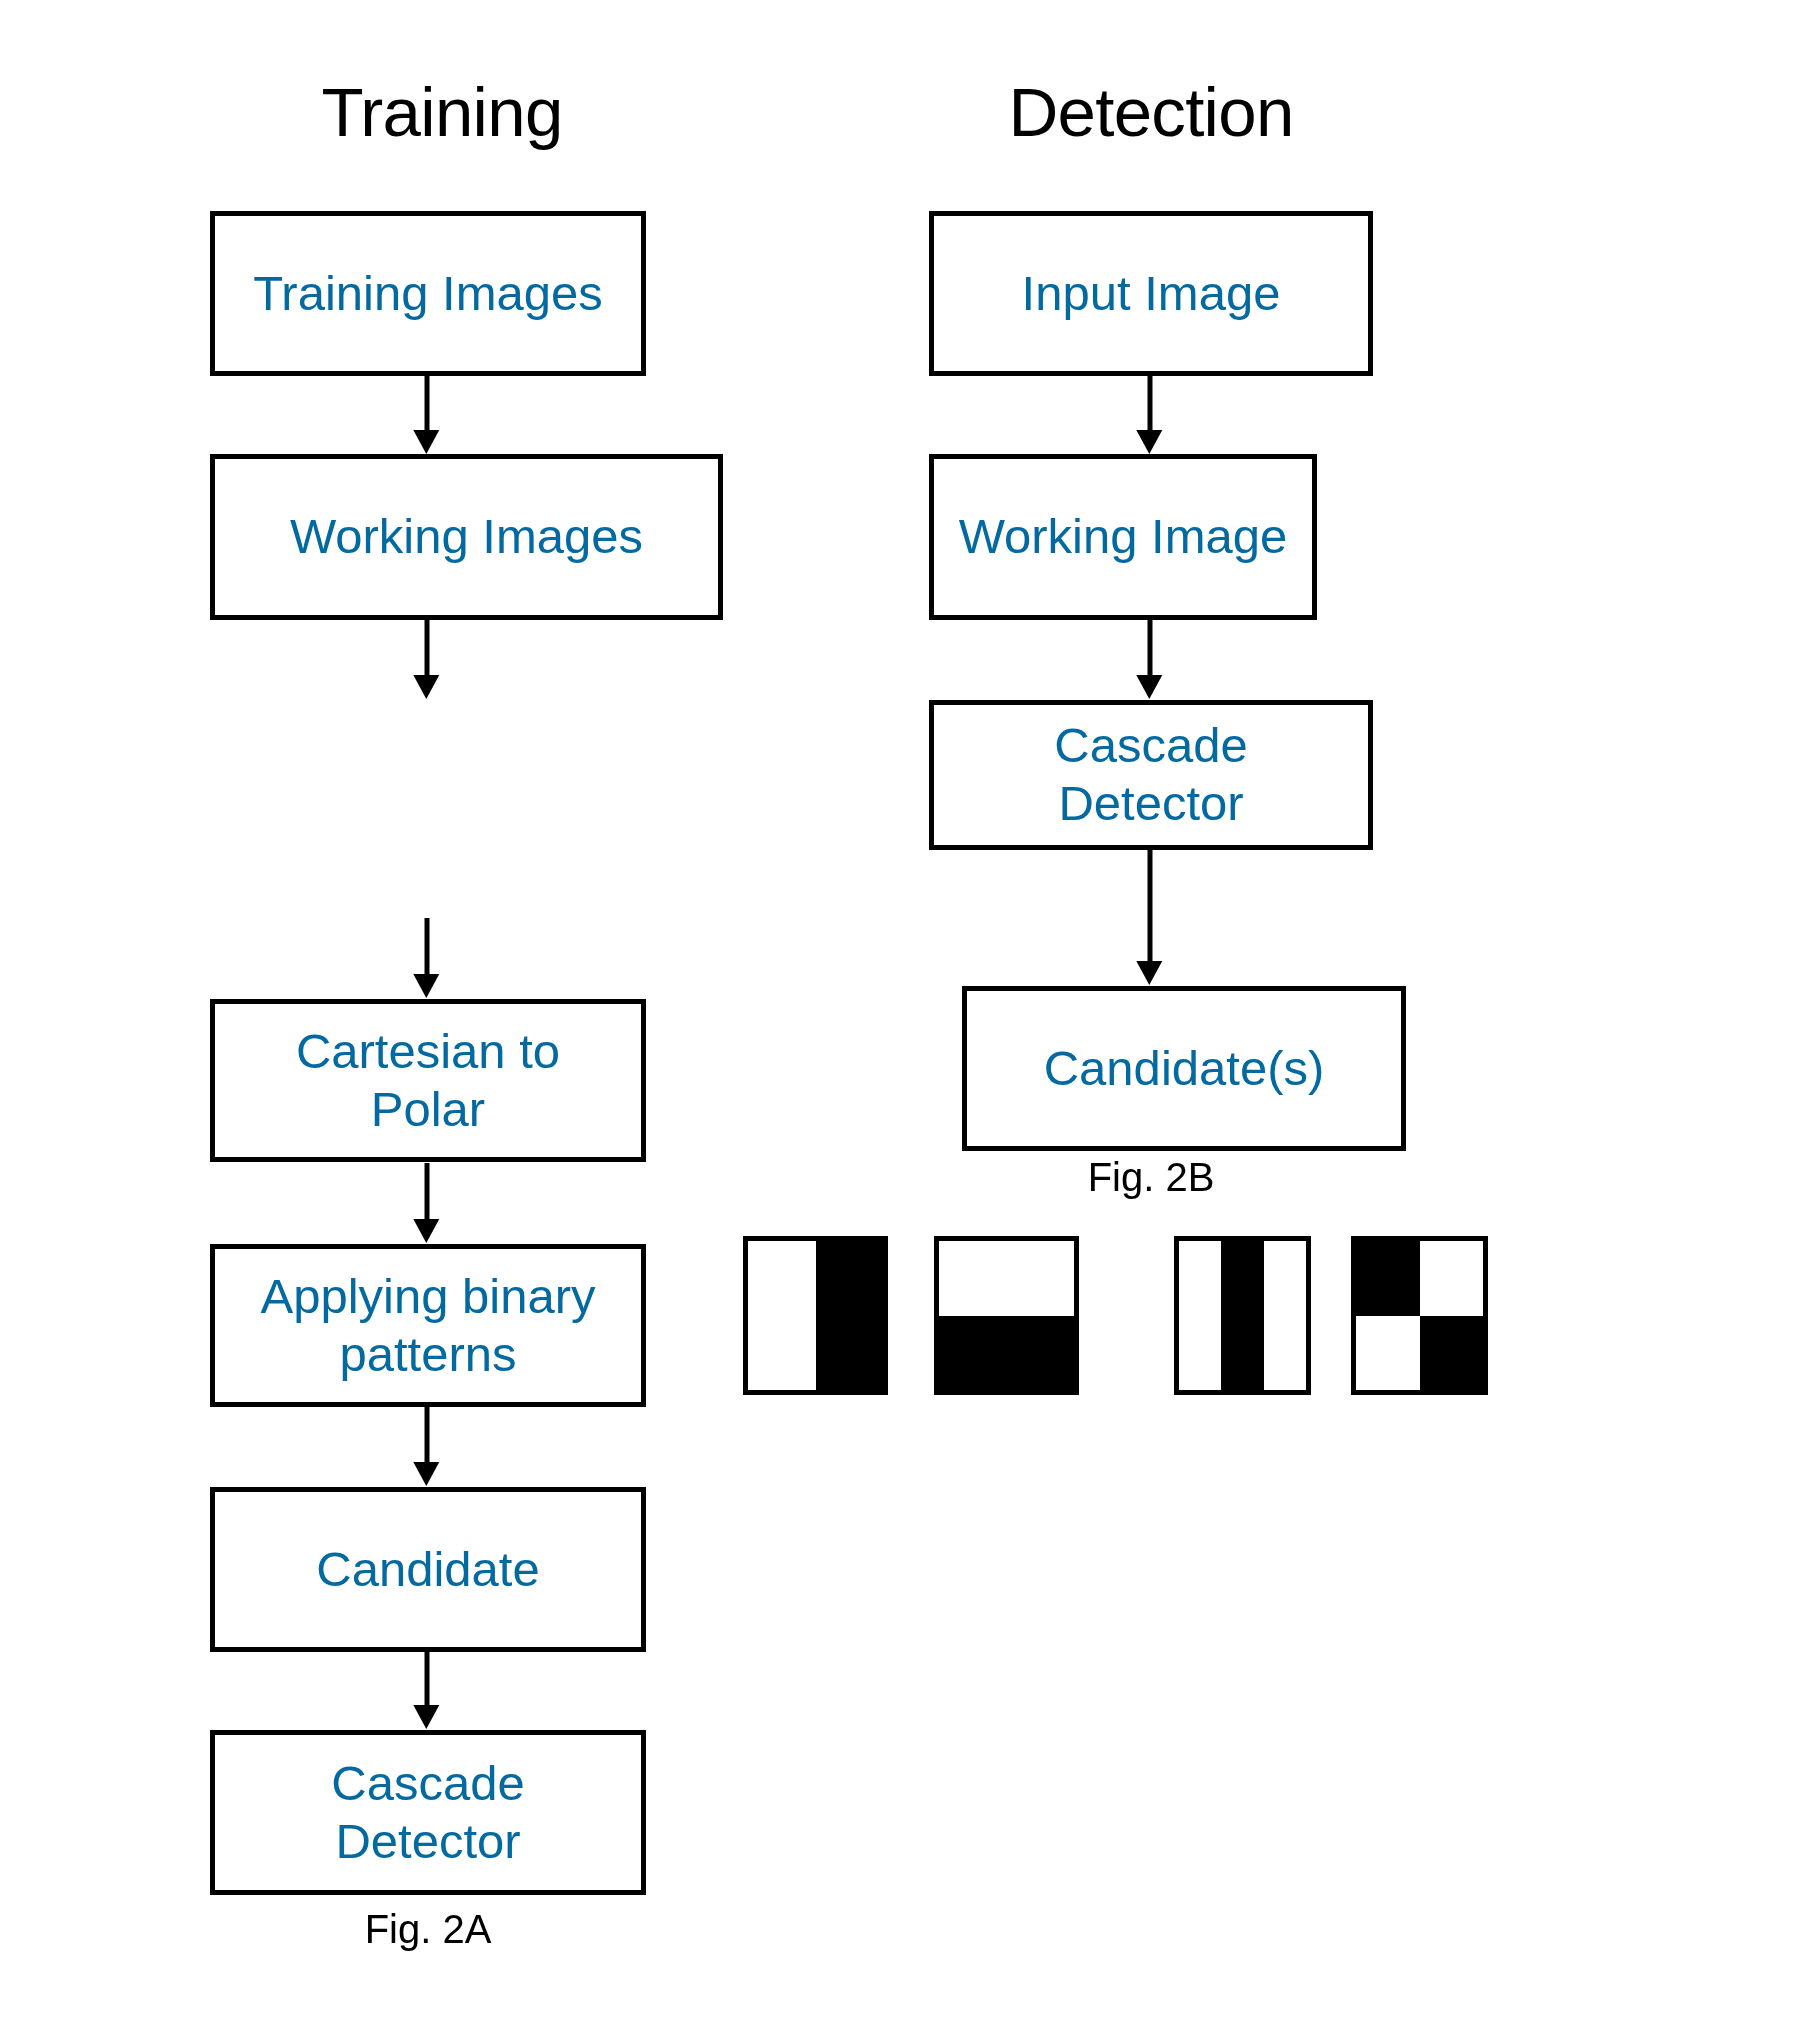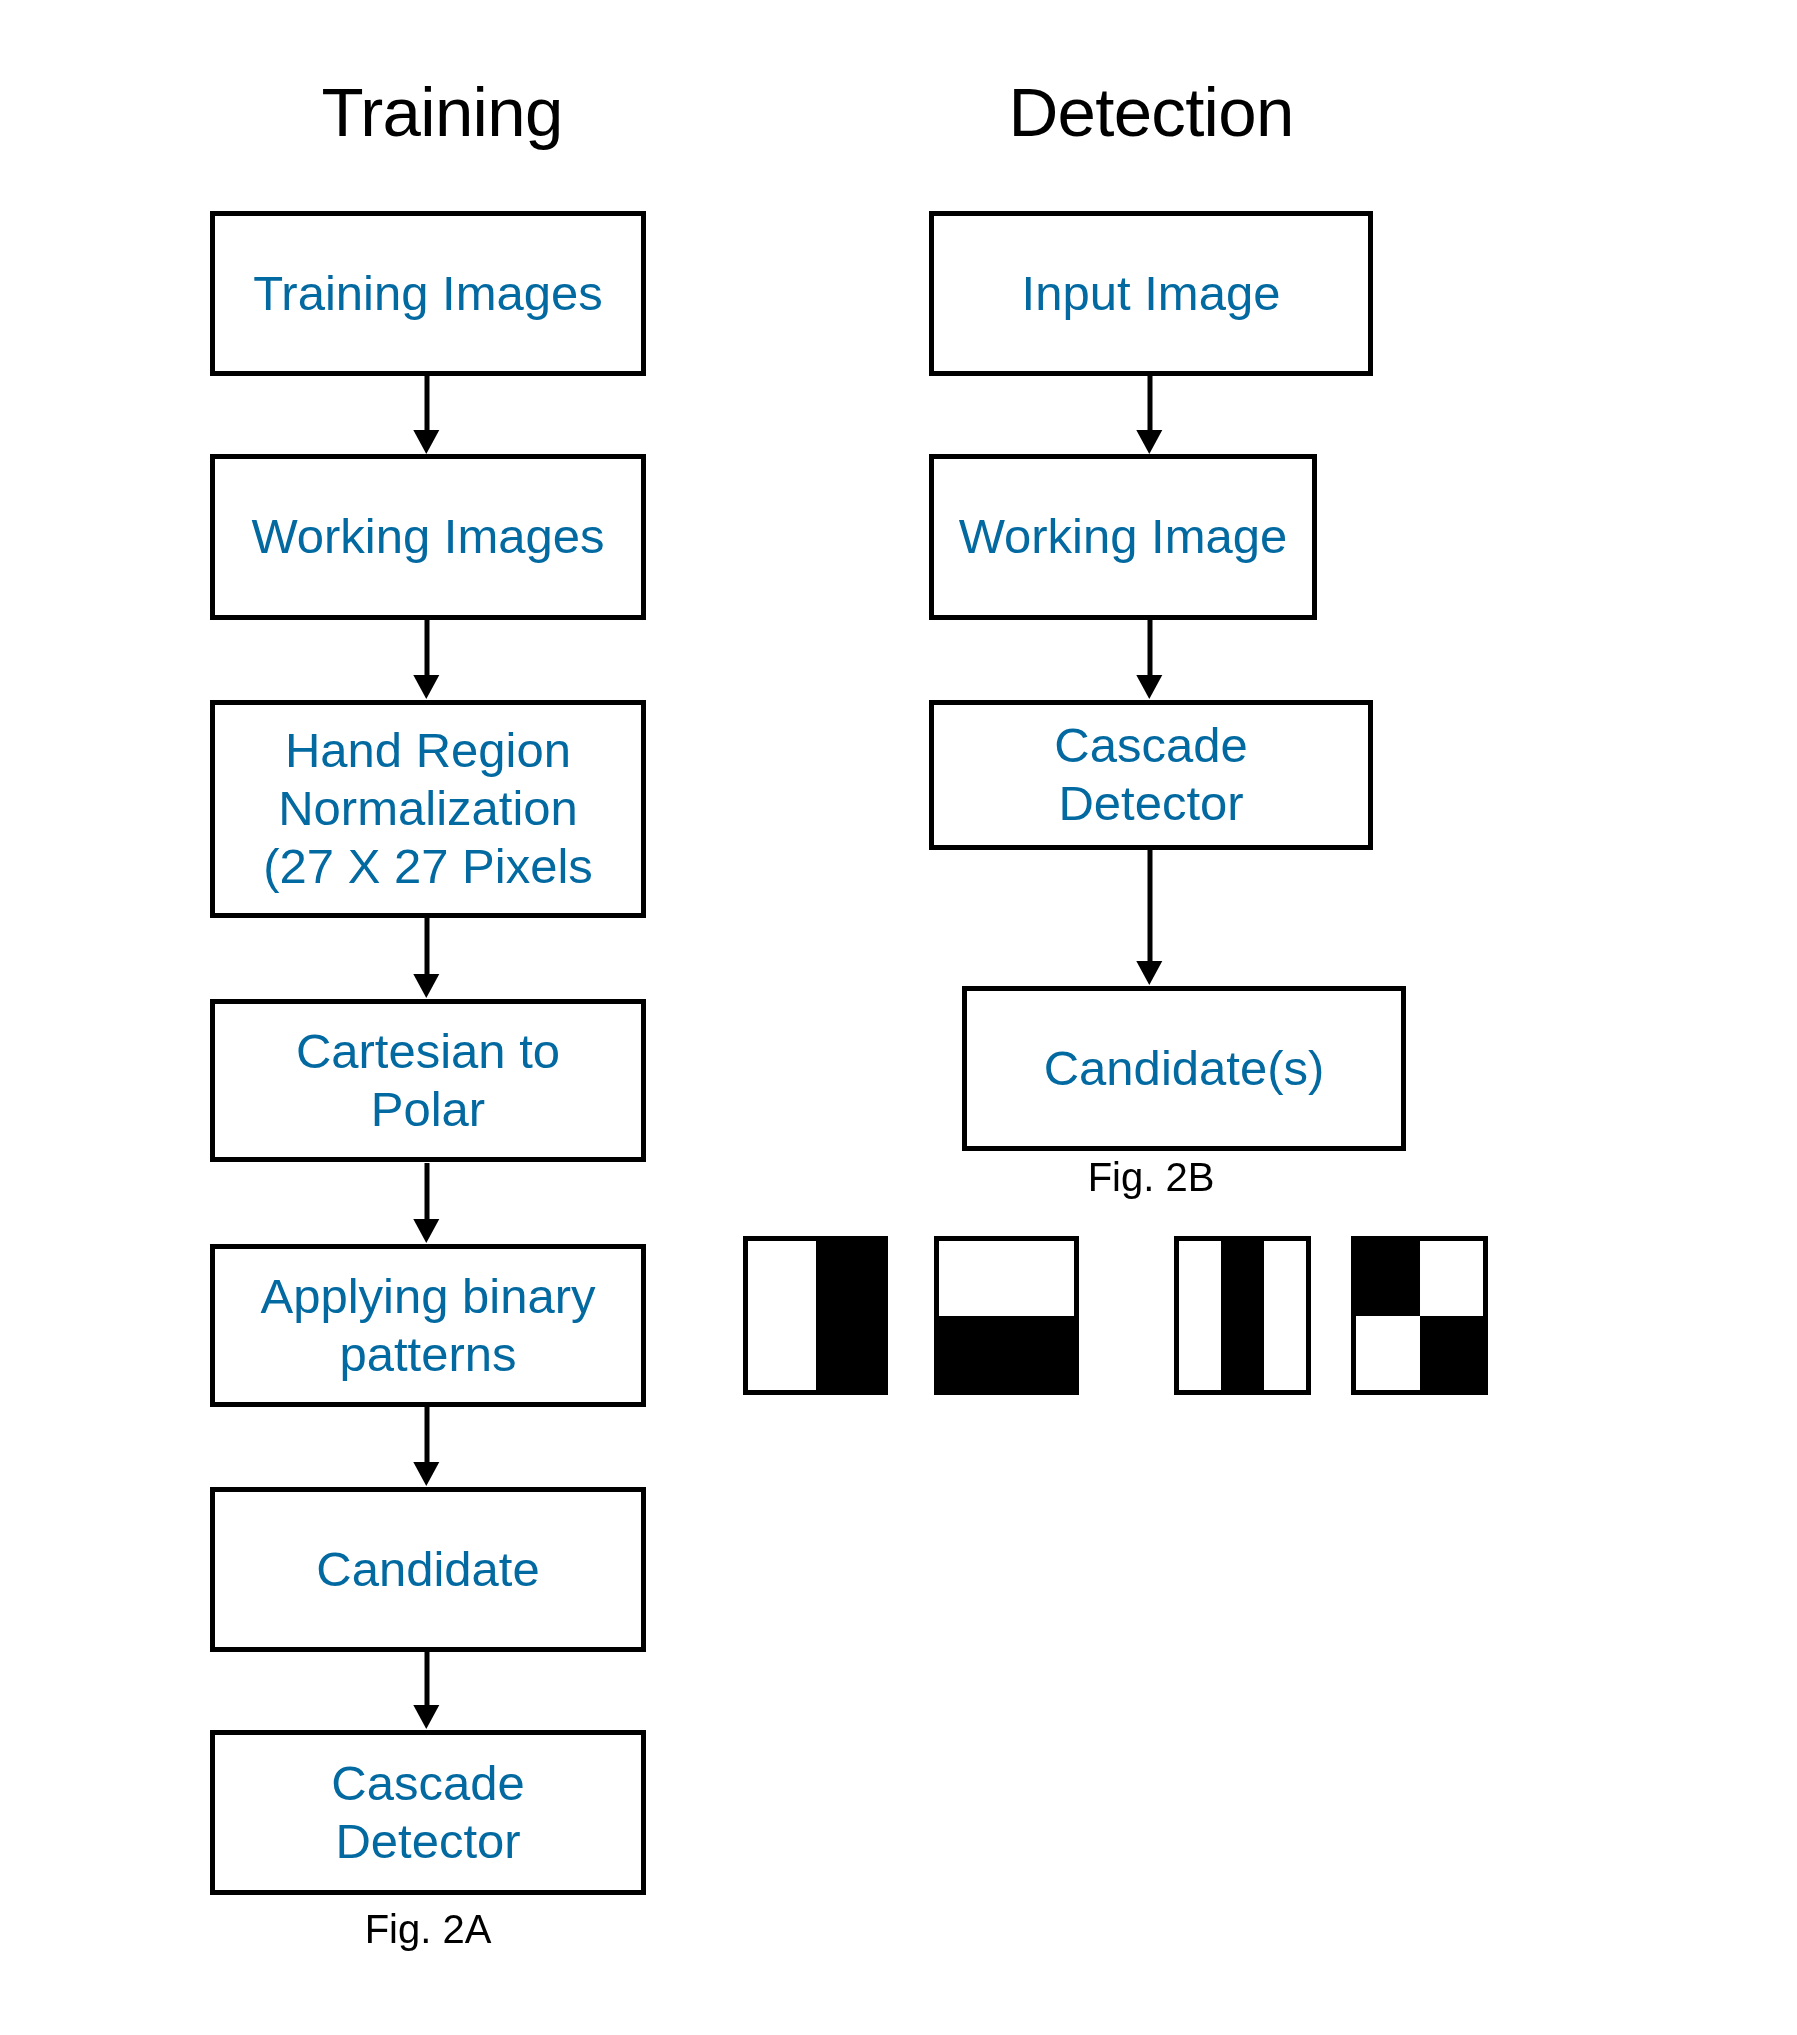--- a/index.html
+++ b/index.html
@@ -114,34 +114,29 @@
 
   <div class="flow-box" style="left:210px; top:211px; width:436px; height:165px;">
     <span class="box-label">Training Images</span>
   </div>
 
   <div class="arrow" style="left:427px; top:376px; height:78px;">
     <div class="shaft" style="height:55px;"></div>
     <div class="head" style="top:54px;"></div>
   </div>
 
-  <div class="flow-box" style="left:210px; top:454px; width:436px; height:166px;">
+  <div class="flow-box" style="left:210px; top:454px; width:513px; height:166px;">
     <span class="box-label">Working Images</span>
   </div>
 
   <div class="arrow" style="left:427px; top:620px; height:80px;">
     <div class="shaft" style="height:56px;"></div>
     <div class="head" style="top:55px;"></div>
   </div>
 
-  <div class="flow-box" style="left:210px; top:700px; width:436px; height:218px;">
-    <span class="box-label">Hand Region
-Normalization
-(27 X 27 Pixels</span>
-  </div>
 
   <div class="arrow" style="left:427px; top:918px; height:81px;">
     <div class="shaft" style="height:58px;"></div>
     <div class="head" style="top:56px;"></div>
   </div>
 
   <div class="flow-box" style="left:210px; top:999px; width:436px; height:163px;">
     <span class="box-label">Cartesian to
 Polar</span>
   </div>

